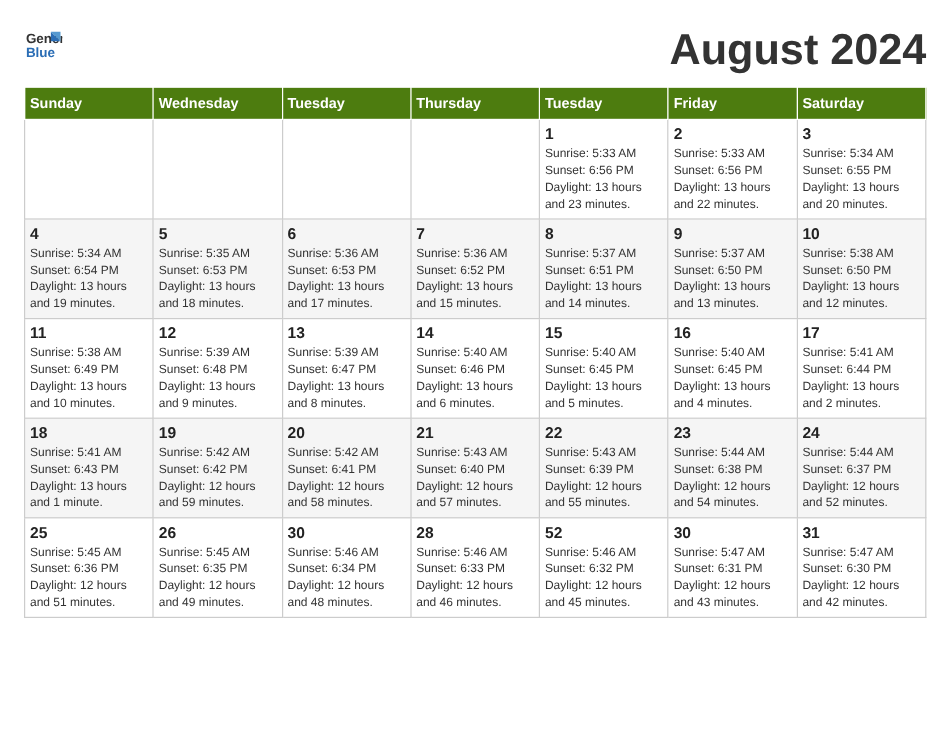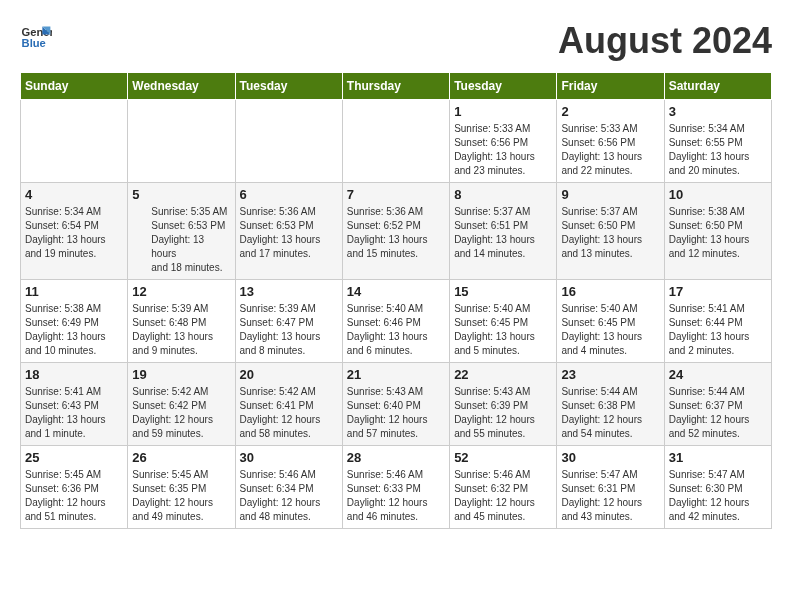--- a/index.html
+++ b/index.html
@@ -136,21 +136,21 @@
       <tr>
         <td>
           <div class="day-number">4</div>
           <div class="day-info" style="white-space: pre-line;">Sunrise: 5:34 AM
 Sunset: 6:54 PM
 Daylight: 13 hours
 and 19 minutes.</div>
         </td>
         <td>
           <div class="day-number">5</div>
-          <div class="day-info" style="white-space: pre-line; margin-left: 19px;">Sunrise: 5:35 AM
+          <div class="day-info" style="white-space: pre-line;">Sunrise: 5:35 AM
 Sunset: 6:53 PM
 Daylight: 13 hours
 and 18 minutes.</div>
         </td>
         <td>
           <div class="day-number">6</div>
           <div class="day-info" style="white-space: pre-line;">Sunrise: 5:36 AM
 Sunset: 6:53 PM
 Daylight: 13 hours
 and 17 minutes.</div>

